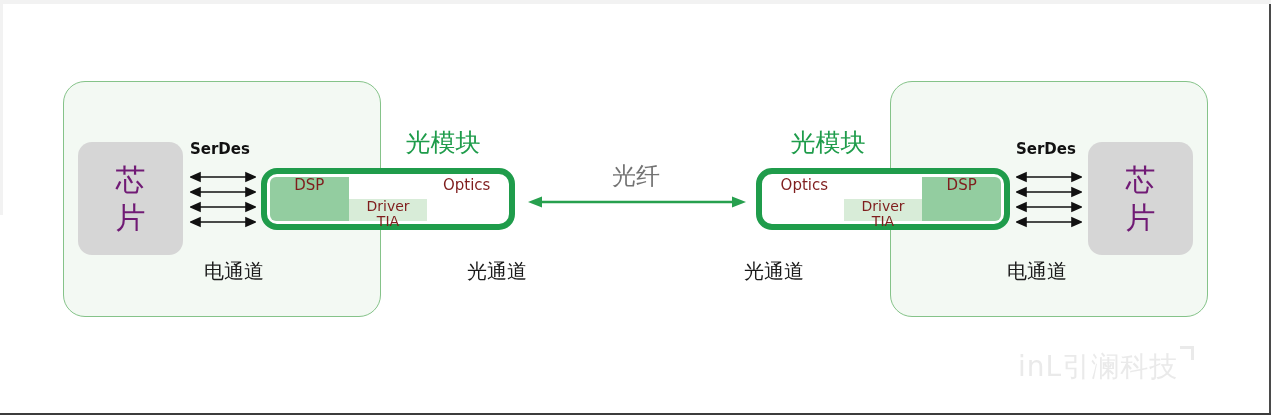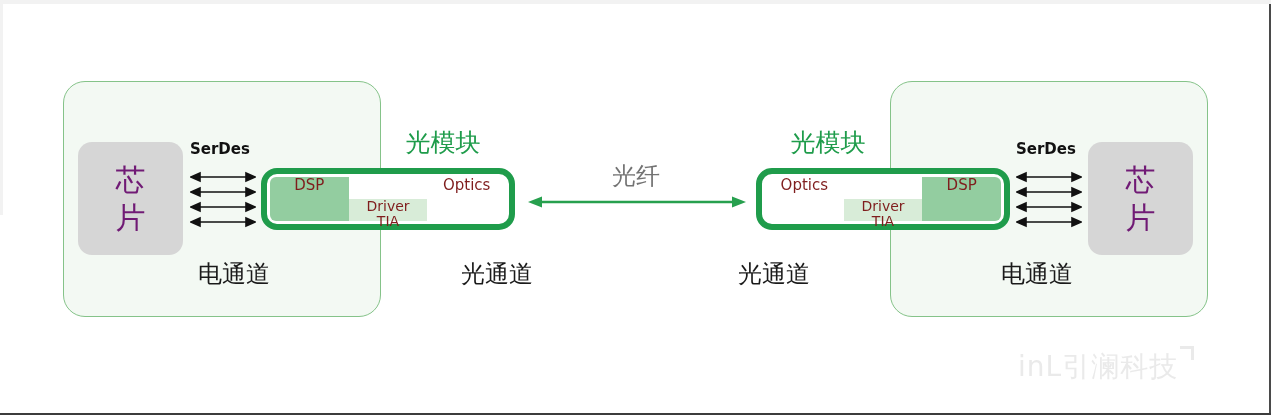--- a/index.html
+++ b/index.html
@@ -69,21 +69,21 @@
   .module-title.right{left:768px;}
 
   .fiber-label{
     position:absolute;left:576px;top:160px;width:120px;text-align:center;
     font-size:24px;font-weight:normal;color:#737373;
   }
   .fiber-arrow{position:absolute;left:528px;top:194px;width:218px;height:16px;}
 
   .channel-label{
     position:absolute;top:258px;width:140px;text-align:center;
-    font-size:24px;color:#1a1a1a;
+    font-size:20px;color:#1a1a1a;
   }
   .channel-label.elec-left{left:164px;}
   .channel-label.opt-left{left:427px;}
   .channel-label.opt-right{left:704px;}
   .channel-label.elec-right{left:967px;}
 
   .watermark{
     position:absolute;left:1018px;top:348px;font-size:28px;color:#eaeaea;
     letter-spacing:1px;display:flex;align-items:flex-start;
   }

